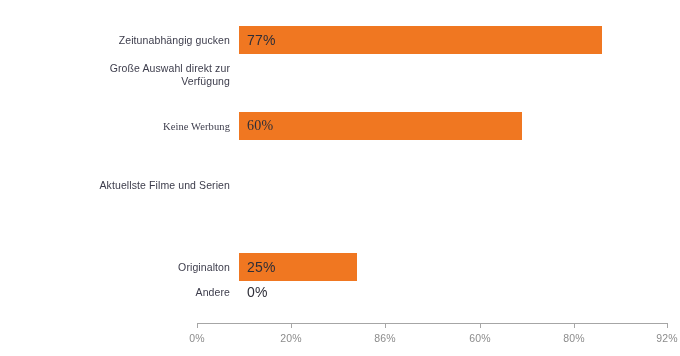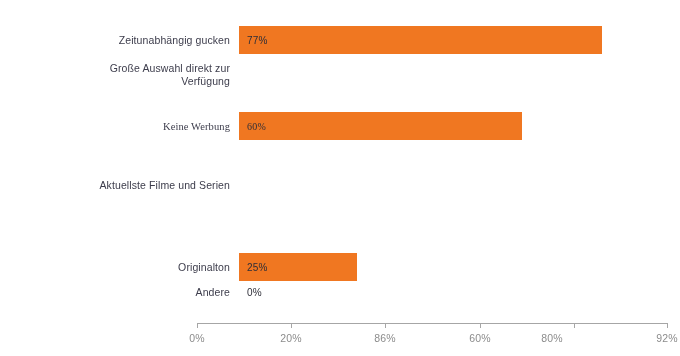--- a/index.html
+++ b/index.html
@@ -67,21 +67,21 @@
     height: 28px;
     background: #F07721;
   }
 
   .bar-value {
     position: absolute;
     left: 8px;
     top: 50%;
     transform: translateY(-50%);
     color: #2E2E38;
-    font-size: 10px;
+    font-size: 14px;
     letter-spacing: 0.2px;
     white-space: nowrap;
   }
 
   
   .axis {
     position: absolute;
     left: 197px;
     top: 323px;
     width: 471px;
@@ -161,17 +161,17 @@
     <div class="tick" style="left:94px;"></div>
     <div class="tick" style="left:188px;"></div>
     <div class="tick" style="left:283px;"></div>
     <div class="tick" style="left:377px;"></div>
     <div class="tick" style="left:470px;"></div>
 
     <div class="tick-label" style="left:0px;">0%</div>
     <div class="tick-label" style="left:94px;">20%</div>
     <div class="tick-label" style="left:188px;">86%</div>
     <div class="tick-label" style="left:283px;">60%</div>
-    <div class="tick-label" style="left:355px;text-align:right;">80%</div>
+    <div class="tick-label" style="left:377px;text-align:right;">80%</div>
     <div class="tick-label" style="left:470px;">92%</div>
   </div>
 
 </div>
 
 </body></html>

